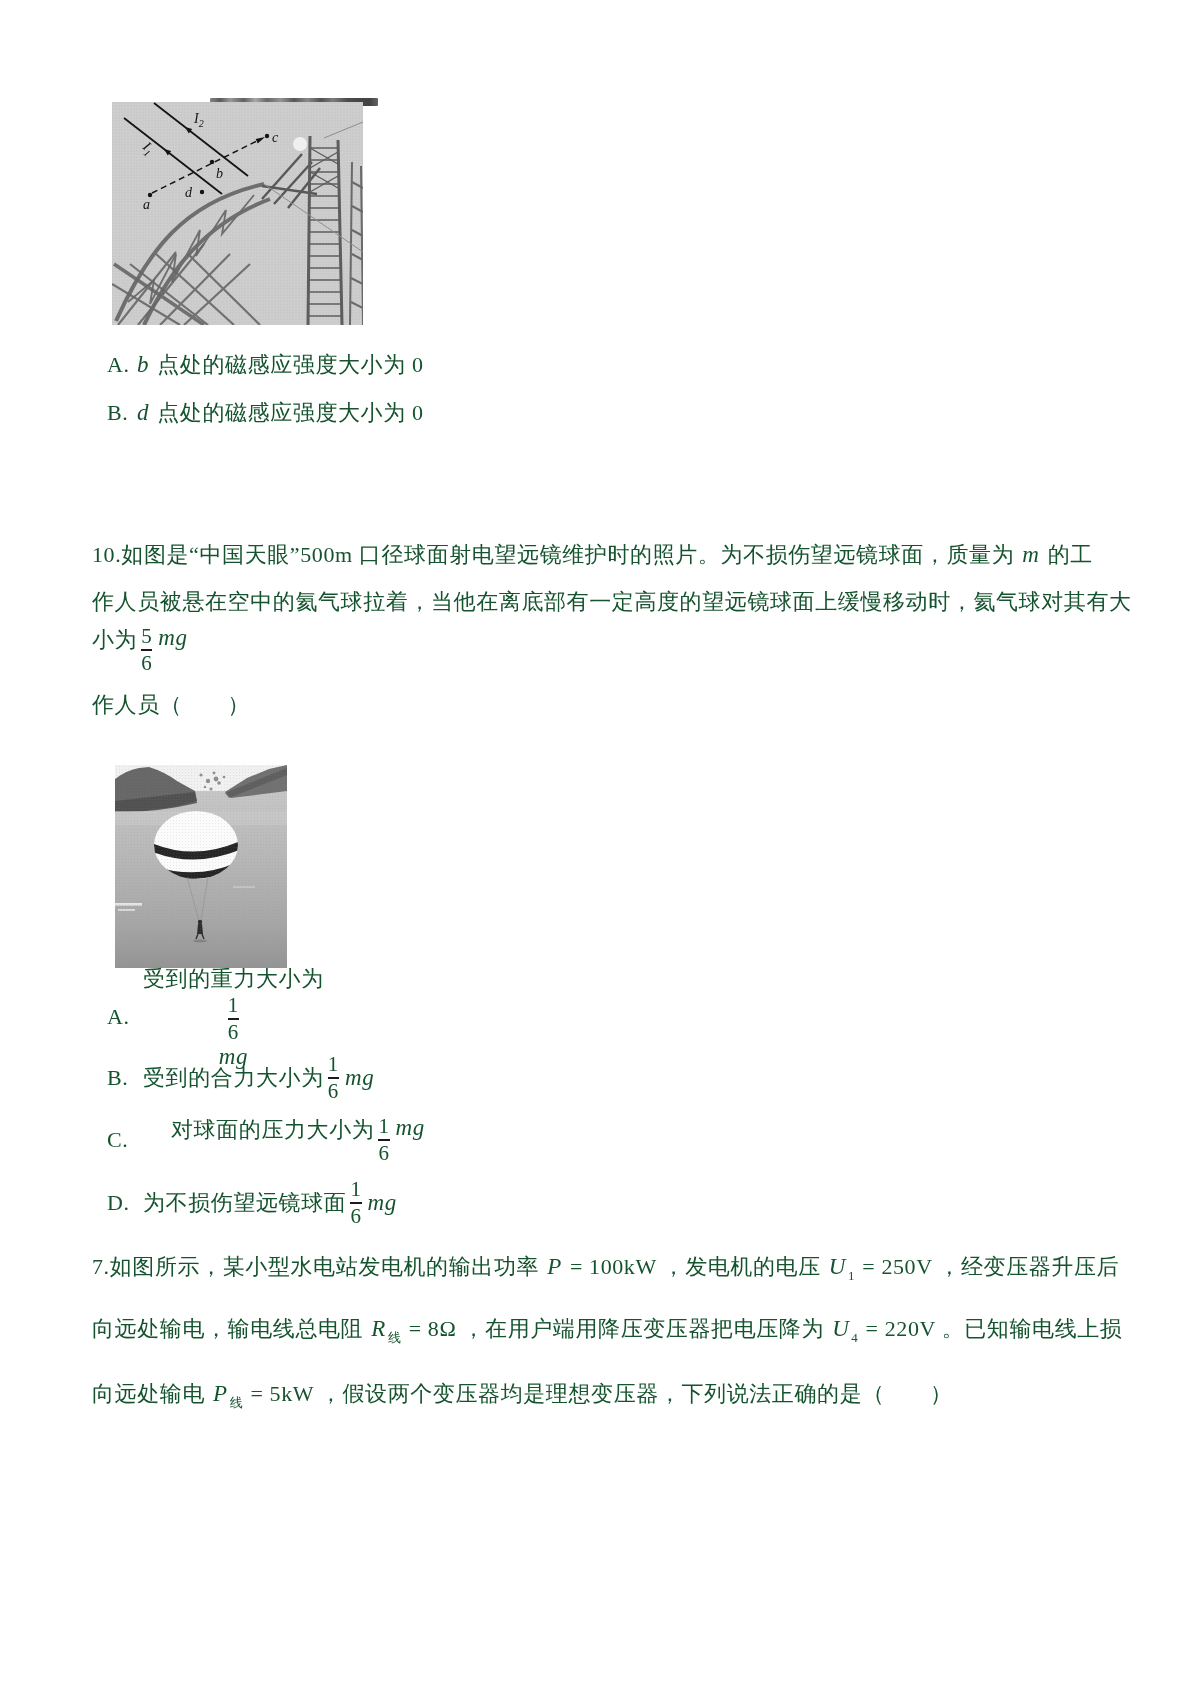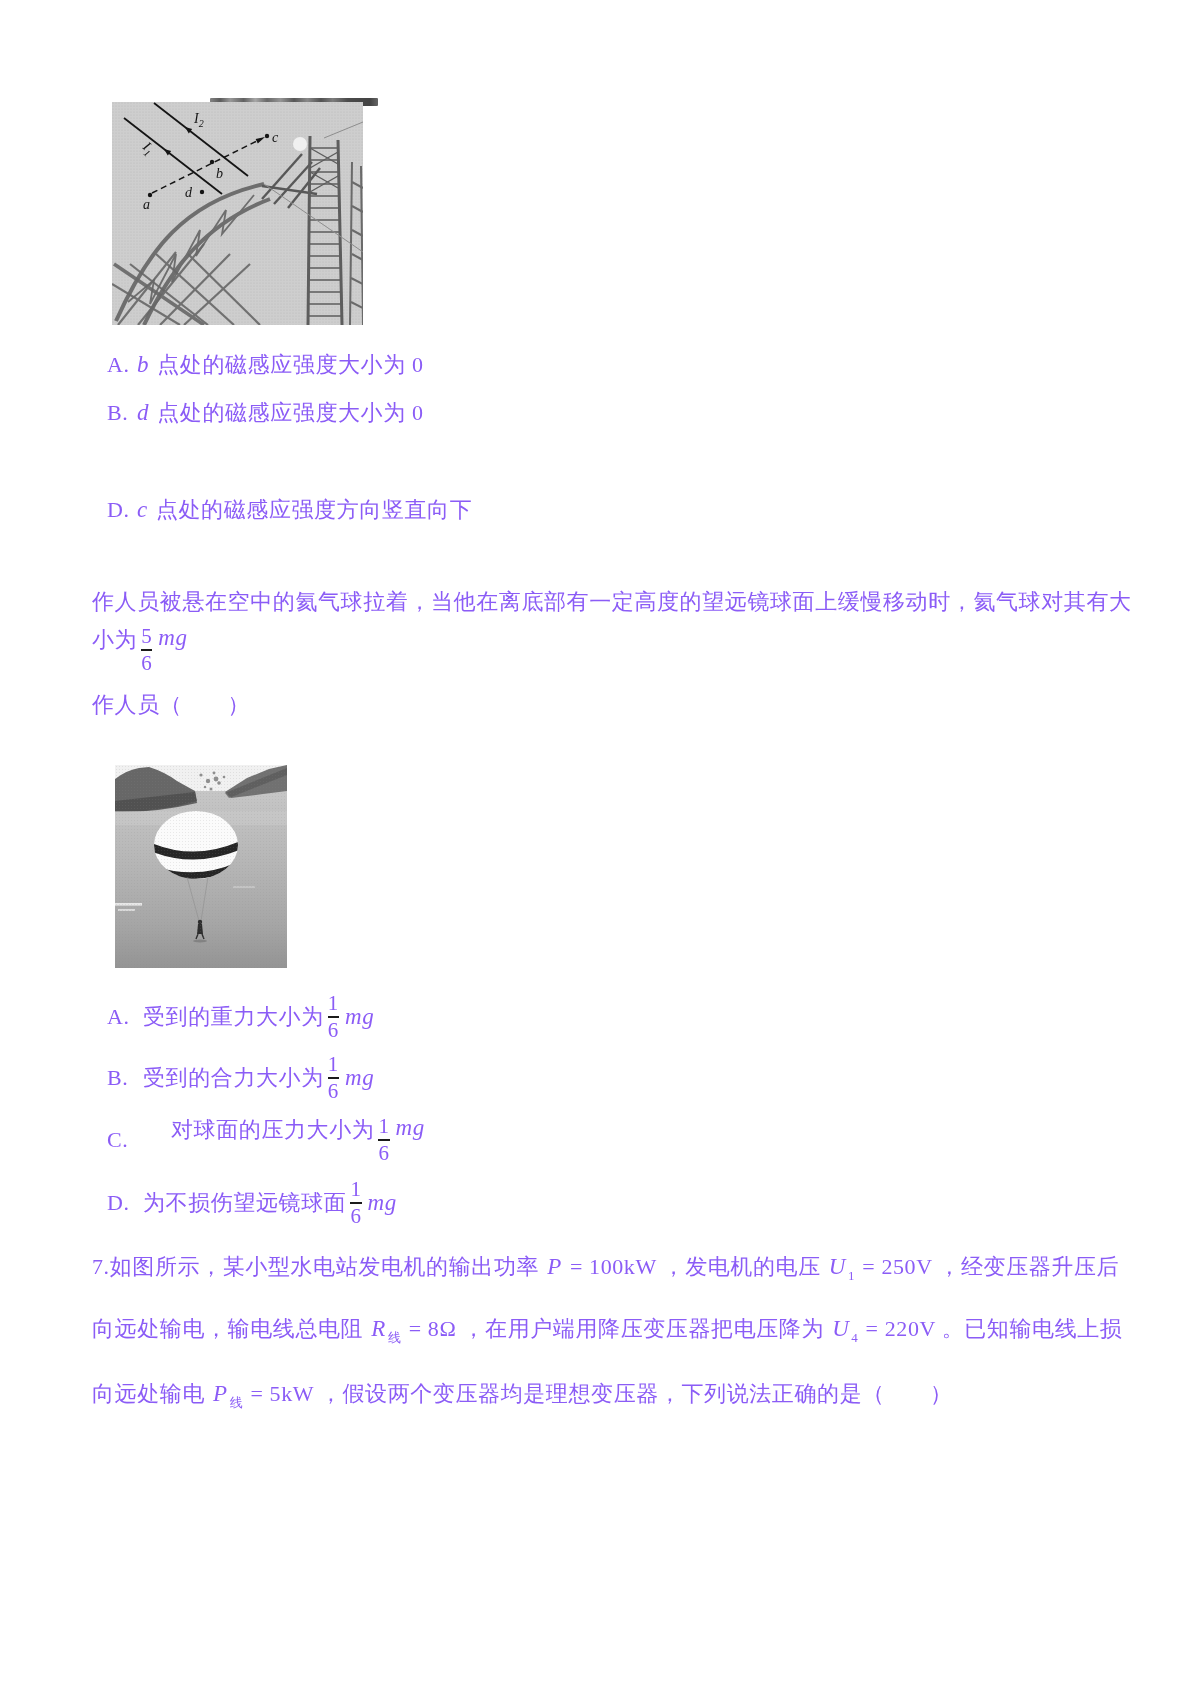--- a/index.html
+++ b/index.html
@@ -1,17 +1,17 @@
 <!DOCTYPE html>
 <html><head>
 <meta charset="utf-8">
 <style>
   html,body{margin:0;padding:0;background:#e8e8e8;}
   .page{position:relative;width:1200px;height:1698px;background:#ffffff;margin:0 auto;
-        font-family:"Liberation Serif","DejaVu Serif",serif;color:#8b5cf6;overflow:hidden;}
+        font-family:"Liberation Serif","DejaVu Serif",serif;color:#14532d;overflow:hidden;}
   .line{position:absolute;left:92px;font-size:22px;line-height:30px;letter-spacing:0.6px;white-space:nowrap;}
   .opt{left:107px;}
   .opt-label{display:inline-block;min-width:28px;}
   .opt2 .opt-label{min-width:36px;}
   .tall{display:flex;align-items:center;height:60px;line-height:normal;}
   .mvar{font-style:italic;font-family:"Liberation Serif","DejaVu Serif",serif;font-size:23px;padding:0 2px;}
   .msub{font-size:13px;vertical-align:-6px;padding-right:1px;font-style:normal;}
   .frac{display:inline-flex;flex-direction:column;align-items:center;vertical-align:middle;margin:0 4px;line-height:1;}
   .frac .fn,.frac .fd{font-size:21px;line-height:1.12;font-style:normal;}
   .frac .fb{align-self:stretch;height:1.6px;background:#1b1b1b;margin:1px 0;}
@@ -97,22 +97,22 @@
         <text class="flabel" x="31" y="107">a</text>
         <text class="flabel" x="104" y="76">b</text>
         <text class="flabel" x="160" y="40">c</text>
         <text class="flabel" x="73" y="95">d</text>
       </g>
     </svg>
   </figure>
 
   <div class="line opt" style="top:350px"><span class="opt-label">A.</span><span><span class="mvar">b</span><span> 点处的磁感应强度大小为 0</span></span></div>
   <div class="line opt" style="top:398px"><span class="opt-label">B.</span><span><span class="mvar">d</span><span> 点处的磁感应强度大小为 0</span></span></div>
-  <div class="line opt" style="top:495px"><span class="opt-label">D.</span><span><span class="mvar">c</span><span> 点处的磁感应强度方向竖直向下</span></span></div>
-
+
+  <div class="line" style="top:540px"><span><span>10.如图是“中国天眼”500m 口径球面射电望远镜维护时的照片。为不损伤望远镜球面，质量为 </span><span class="mvar">m</span><span> 的工</span></span></div>
   <div class="line" style="top:587px"><span><span>作人员被悬在空中的氦气球拉着，当他在离底部有一定高度的望远镜球面上缓慢移动时，氦气球对其有大</span></span></div>
   <div class="line tall" style="top:620px">
       <span style="display:flex;align-items:flex-start;">
         <span>小为</span>
         <span class="frac">
           <span class="fn">5</span>
           <span class="fb"></span>
           <span class="fd">6</span>
         </span>
         <span class="mvar">mg</span>
@@ -172,21 +172,21 @@
       <ellipse cx="85" cy="176" rx="7" ry="1.4" fill="#6f6f6f" opacity="0.6"></ellipse>
       <rect x="0" y="138" width="27" height="2.6" fill="#ededed" opacity="0.9"></rect>
       <rect x="3" y="144" width="17" height="2" fill="#e6e6e6" opacity="0.8"></rect>
       <rect x="118" y="121" width="22" height="2" fill="#d5d5d5" opacity="0.55"></rect>
       <rect width="172" height="203" fill="url(#ht2)" opacity="0.35"></rect>
     </svg>
   </figure>
 
   <div class="line opt opt2 tall" style="top:987px">
       <span class="opt-label">A.</span>
-      <span style="display:flex;align-items:center;">
+      <span style="display:flex;align-items:center;flex-direction:column;">
         <span>受到的重力大小为</span>
         <span class="frac">
           <span class="fn">1</span>
           <span class="fb"></span>
           <span class="fd">6</span>
         </span>
         <span class="mvar">mg</span>
       </span>
     </div>
   <div class="line opt opt2 tall" style="top:1048px">

